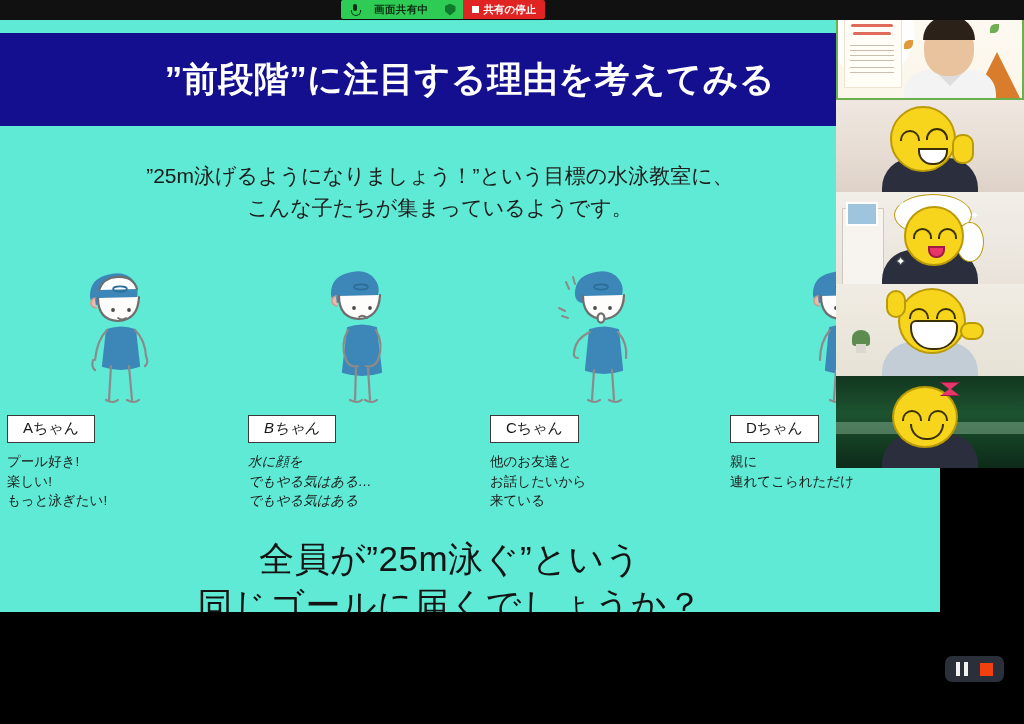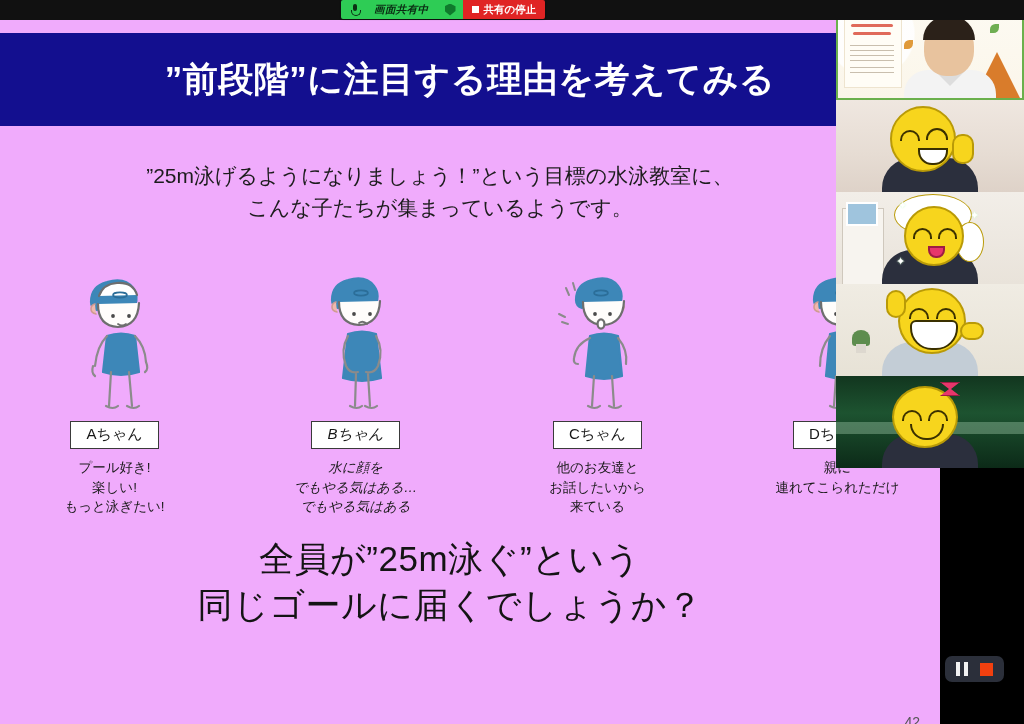--- a/index.html
+++ b/index.html
@@ -16,32 +16,32 @@
   .share-bar{
     position:absolute;left:0;top:0;width:1024px;height:20px;
     background:#111;z-index:40;
   }
   .share-pills{
     position:absolute;left:341px;top:0px;height:19px;display:flex;align-items:stretch;
     border-radius:2px;overflow:hidden;box-shadow:0 0 2px rgba(0,0,0,.6);
   }
   .pill{display:flex;align-items:center;height:19px;padding:0 9px;font-size:10.5px;line-height:1;}
   .pill.green{background:#2ecc55;color:#062b10;font-weight:bold;gap:14px;}
-  .pill.green .lbl{letter-spacing:.4px;color:#0a2a12;font-style:italic;}
+  .pill.green .lbl{letter-spacing:.4px;color:#0a2a12;}
   .pill.shield{background:#2ecc55;padding:0 7px;}
   .pill.red{background:#e02424;color:#fff;font-weight:bold;gap:5px;}
   .stop-sq{width:7px;height:7px;background:#fff;display:inline-block;}
   .mic-ico{display:inline-block;width:10px;height:12px;position:relative;}
   .mic-ico:before{content:"";position:absolute;left:3px;top:0;width:4px;height:7px;background:#0c2f14;border-radius:2px;}
   .mic-ico:after{content:"";position:absolute;left:1px;top:6px;width:8px;height:5px;border:1.4px solid #0c2f14;border-top:none;border-radius:0 0 5px 5px;}
   .shield-ico{width:11px;height:12px;background:#0f7a2c;clip-path:polygon(50% 0,100% 22%,100% 62%,50% 100%,0 62%,0 22%);display:block;}
 
   
   .slide{
-    position:absolute;left:0;top:20px;width:940px;height:704px;background:#f0abfc;
+    position:absolute;left:0;top:20px;width:940px;height:592px;background:#5eead4;
     overflow:hidden;z-index:10;
   }
   .title-band{
     position:absolute;left:0;top:13px;width:940px;height:93px;background:#130f8f;
   }
   .title-band .title{
     position:absolute;left:0;top:0;width:940px;height:93px;
     display:flex;align-items:center;justify-content:center;
     color:#fff;font-size:35px;font-weight:bold;letter-spacing:.5px;
     white-space:nowrap;
@@ -49,21 +49,21 @@
 
   .subtitle{
     position:absolute;left:0;top:140px;width:880px;
     text-align:center;color:#1c1c1c;font-size:21px;line-height:1.52;
   }
 
   
   .kids{
     position:absolute;left:0;top:235px;width:940px;height:270px;
   }
-  .kid{position:absolute;top:13px;width:215px;text-align:center;}
+  .kid{position:absolute;top:7px;width:215px;text-align:left;}
   .kid.k1{left:7px;}
   .kid.k2{left:248px;font-style:italic;}
   .kid.k3{left:490px;}
   .kid.k4{left:730px;}
   .kid .fig{height:146px;display:flex;align-items:flex-end;justify-content:center;}
   .kid .name{
     display:inline-block;border:1.4px solid #3a3a3a;background:#fff;
     padding:3px 15px 4px;font-size:15px;color:#171717;margin-top:7px;
   }
   .kid .desc{margin-top:9px;font-size:13.5px;line-height:1.45;color:#1b1b1b;}

